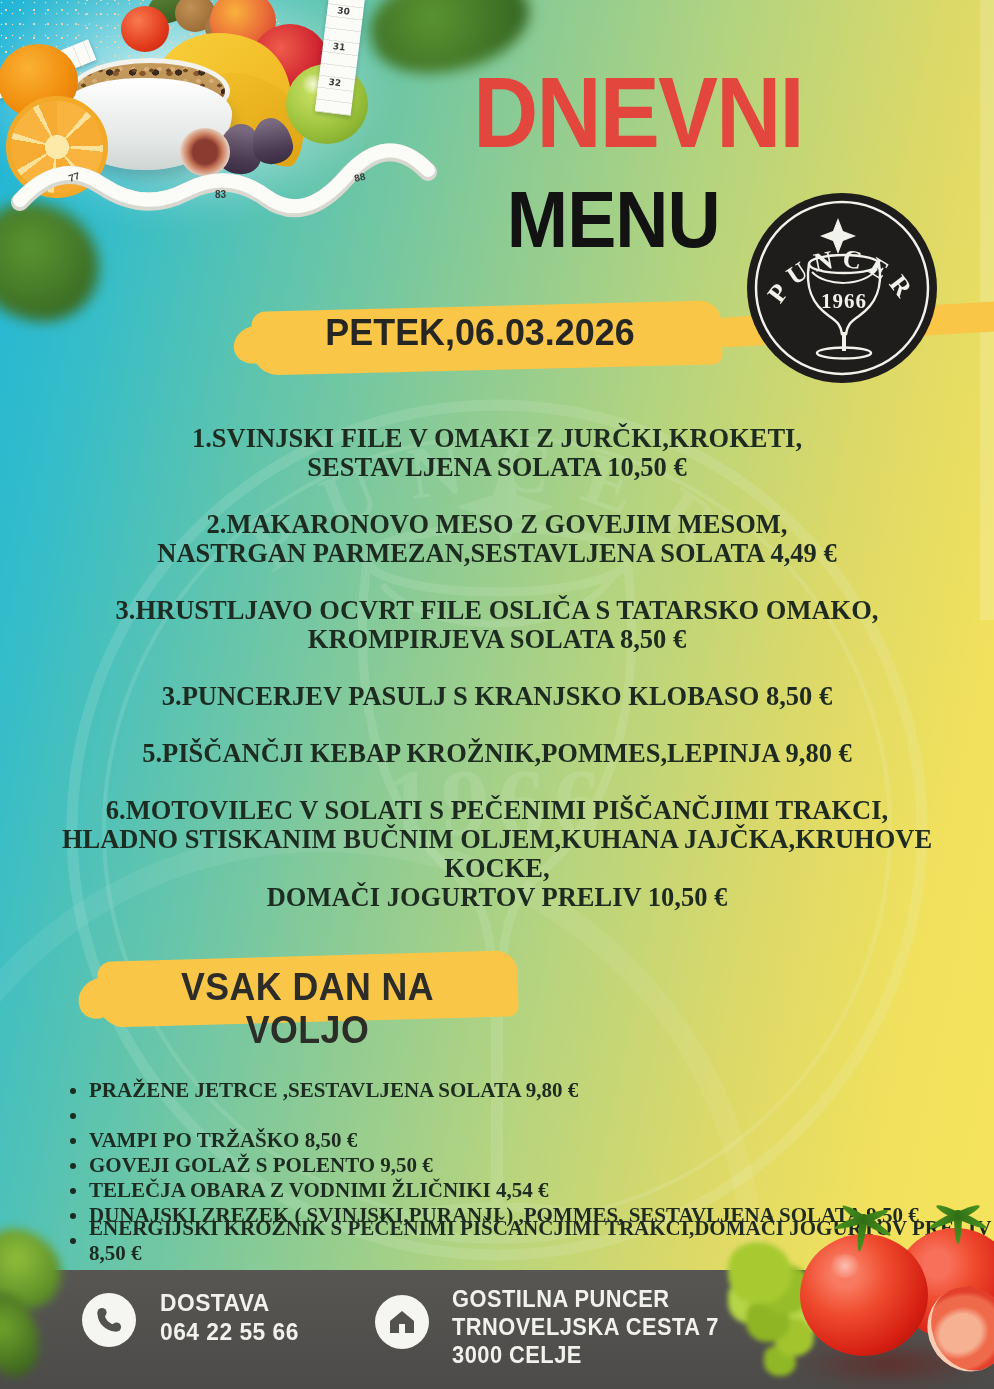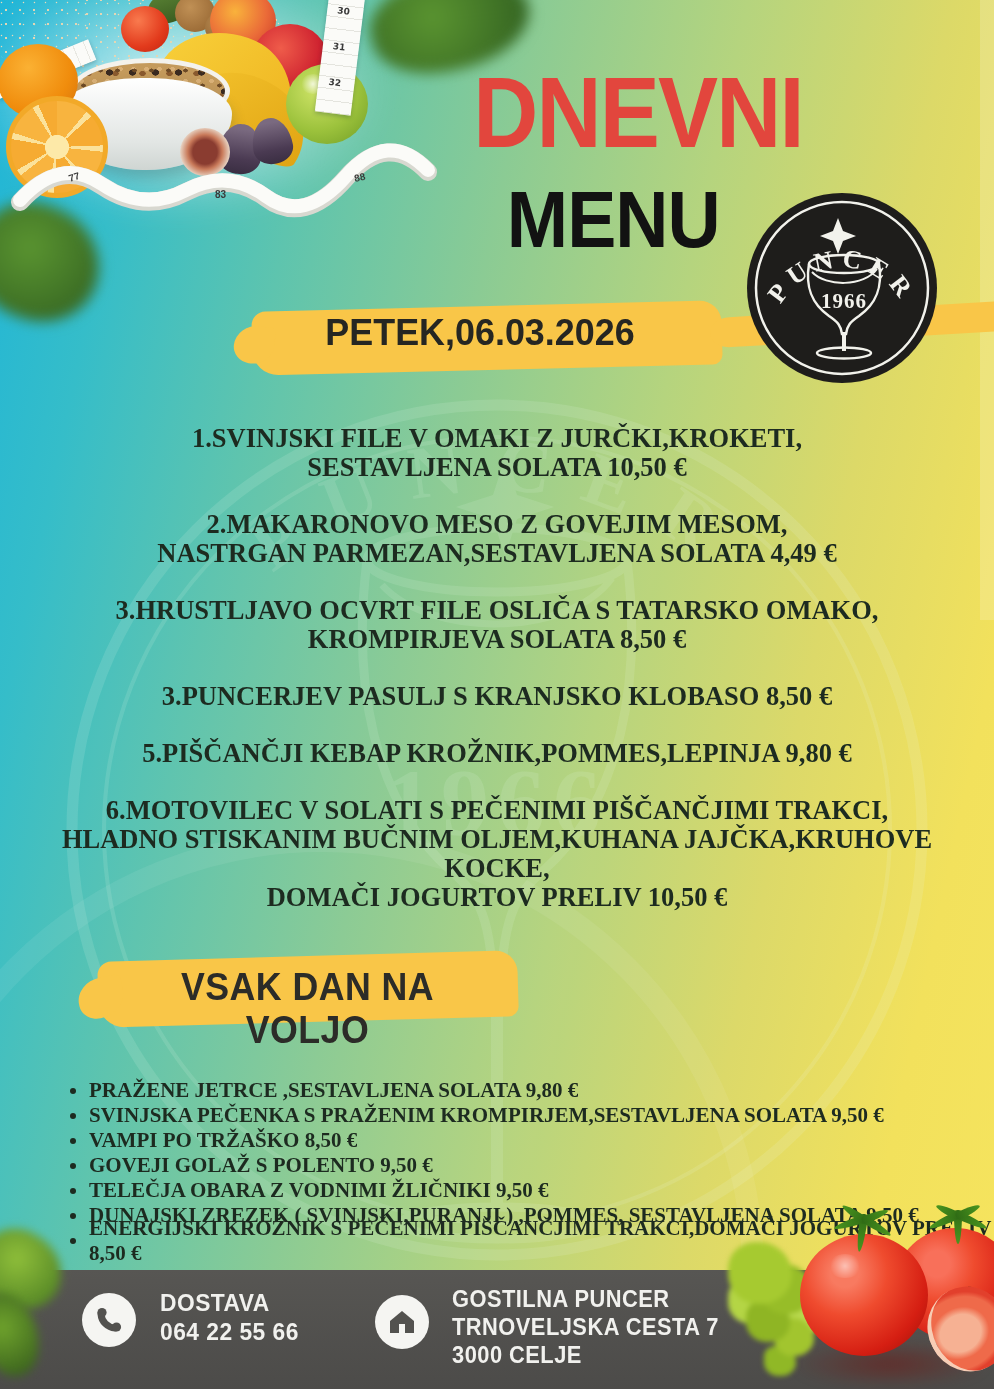--- a/index.html
+++ b/index.html
@@ -162,33 +162,32 @@
     <div class="tail"></div>
   </div>
 <div class="vsak-text">VSAK DAN NA VOLJO</div>
 <ul class="daily">
   <li>
       <span class="dot"></span>
       <span>PRAŽENE JETRCE ,SESTAVLJENA SOLATA 9,80 €</span>
     </li>
   <li>
       <span class="dot"></span>
-      <span>SVINJSKA PEČENKA S PRAŽENIM KROMPIRJEM,SESTAVLJENA SOLATA 9,50 €</span>
     </li>
   <li>
       <span class="dot"></span>
       <span>VAMPI PO TRŽAŠKO 8,50 €</span>
     </li>
   <li>
       <span class="dot"></span>
       <span>GOVEJI GOLAŽ S POLENTO 9,50 €</span>
     </li>
   <li>
       <span class="dot"></span>
-      <span>TELEČJA OBARA Z VODNIMI ŽLIČNIKI 9,50 €</span>
+      <span>TELEČJA OBARA Z VODNIMI ŽLIČNIKI 4,54 €</span>
     </li>
   <li>
       <span class="dot"></span>
       <span>DUNAJSKI ZREZEK ( SVINJSKI,PURANJI ) ,POMMES, SESTAVLJENA SOLATA 9,50 €</span>
     </li>
   <li>
       <span class="dot"></span>
       <span>ENERGIJSKI KROŽNIK S PEČENIMI PIŠČANČJIMI TRAKCI,DOMAČI JOGURTOV PRELIV 8,50 €</span>
     </li>
 </ul>

